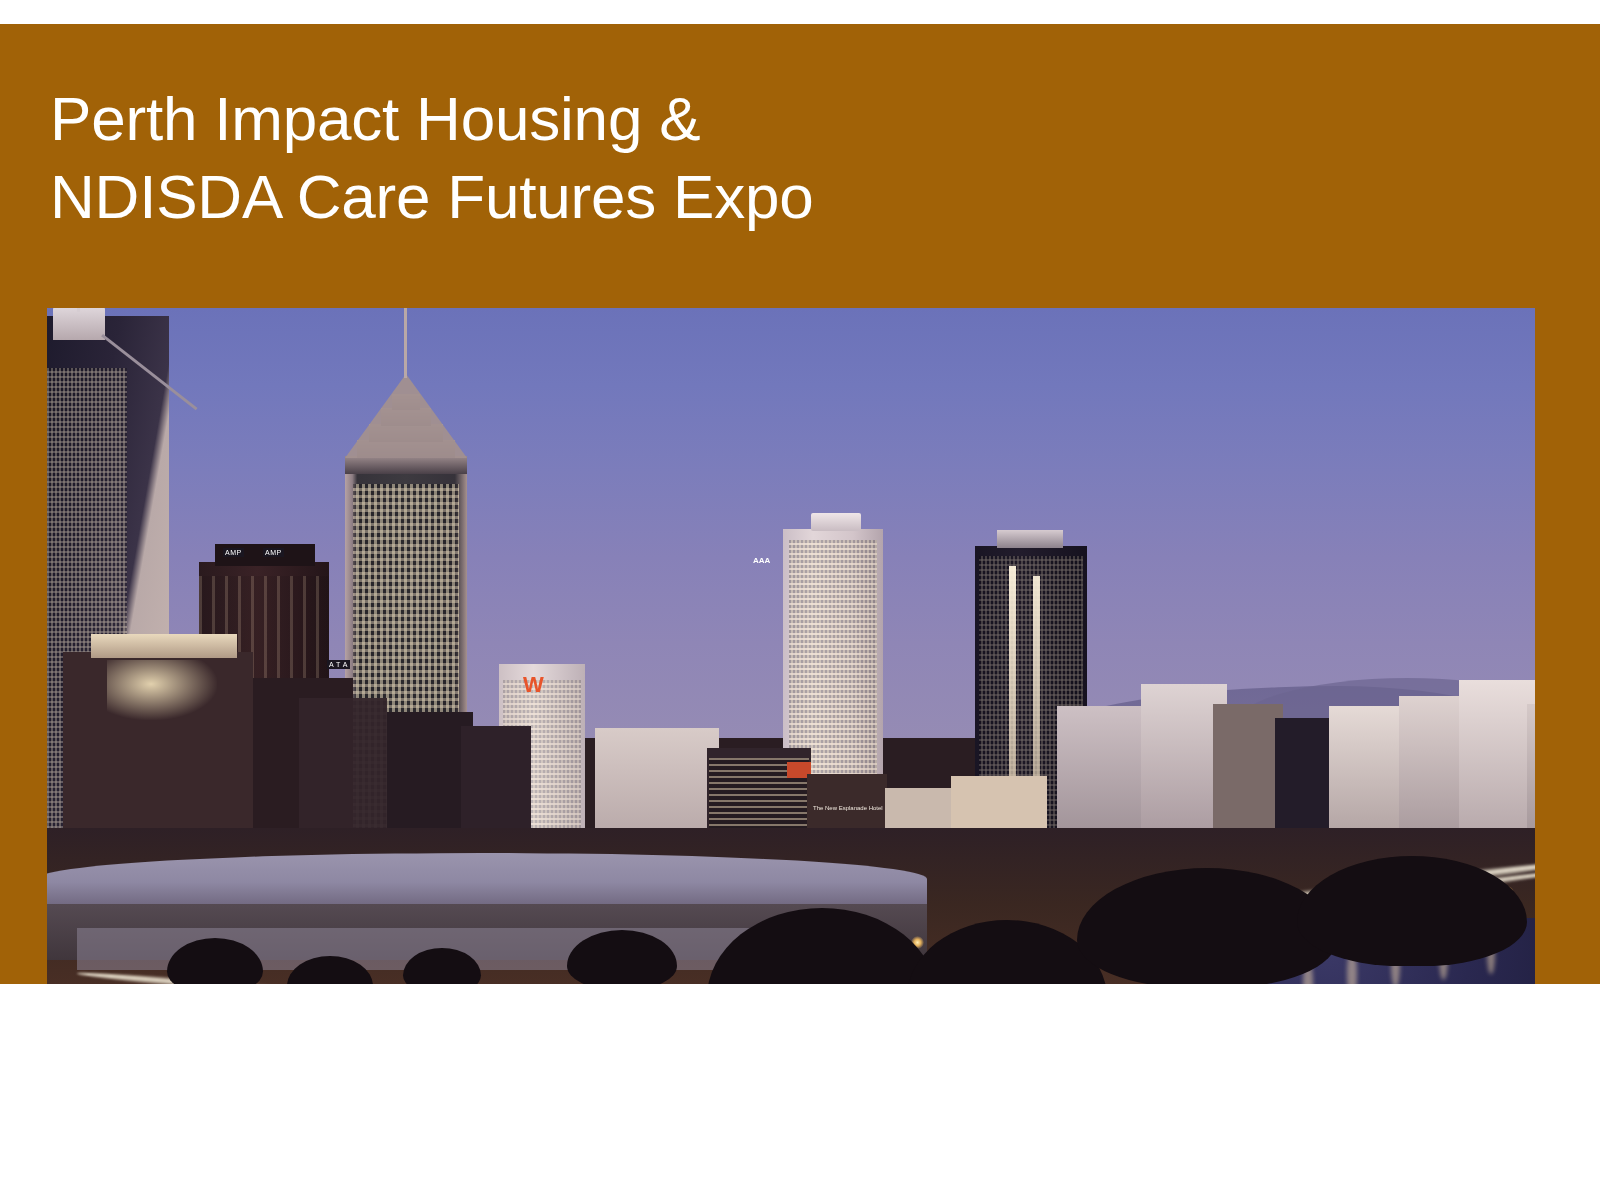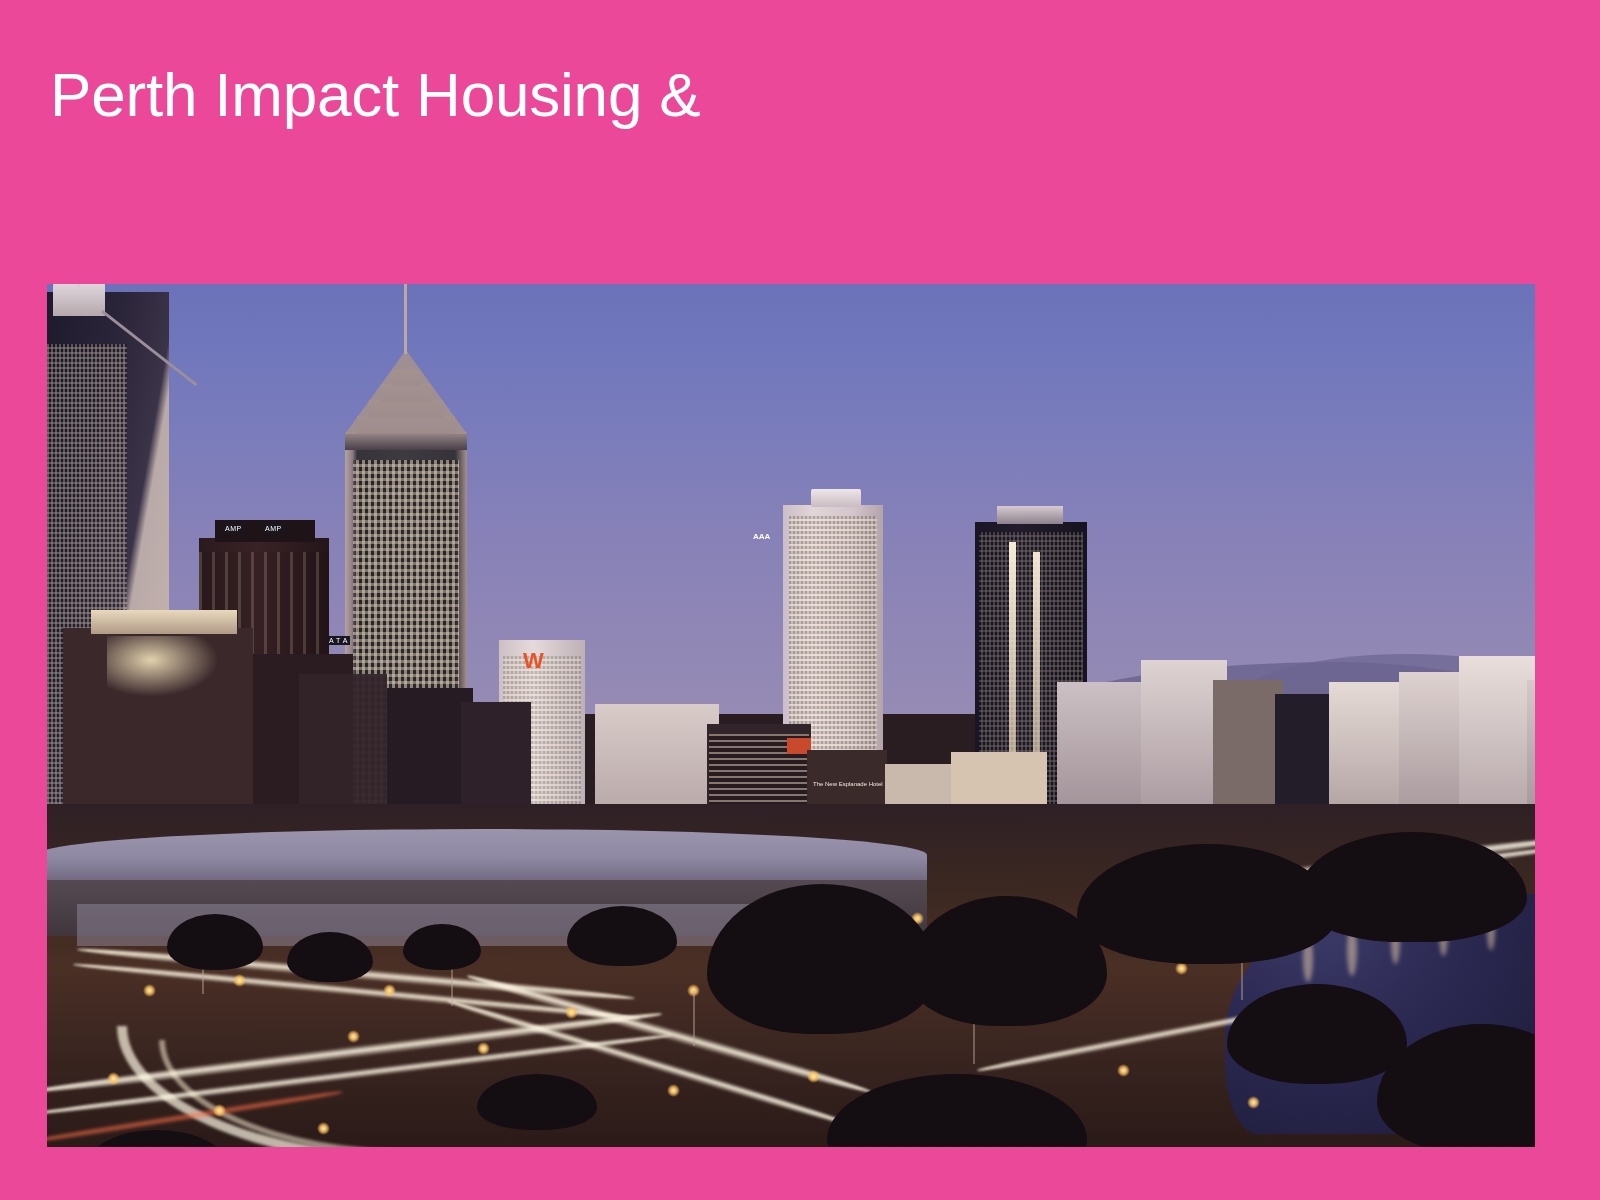--- a/index.html
+++ b/index.html
@@ -7,23 +7,24 @@
     padding: 0;
     background: #ffffff;
   }
   body {
     font-family: "Liberation Sans", sans-serif;
   }
 
   .slide {
     position: relative;
     width: 1600px;
-    height: 1200px;
-    background: #ec4899;
+    height: 960px;
+    background: #a16207;
     overflow: hidden;
+    margin-top: 24px;
   }
 
   
   .title-block {
     position: absolute;
     left: 50px;
     top: 56px;
     width: 1100px;
   }
   .title-line {
@@ -235,20 +236,21 @@
     font-family: "Liberation Sans", sans-serif;
   }
 </style>
 </head>
 <body>
 
 <div class="slide">
 
   <div class="title-block">
     <div class="title-line">Perth Impact Housing &amp;</div>
+    <div class="title-line">NDISDA Care Futures Expo</div>
   </div>
 
   <div class="photo">
 
     <div class="sky"></div>
     <div class="hills"></div>
     <div class="hills2"></div>
 
     <div class="bld" style="left:-6px; top:8px; width:128px; height:560px;
                 background:linear-gradient(100deg,#1d1a2c 0%, #2a2438 35%, #3b3348 60%, #b9a9a8 64%, #c9b7b2 100%);">

